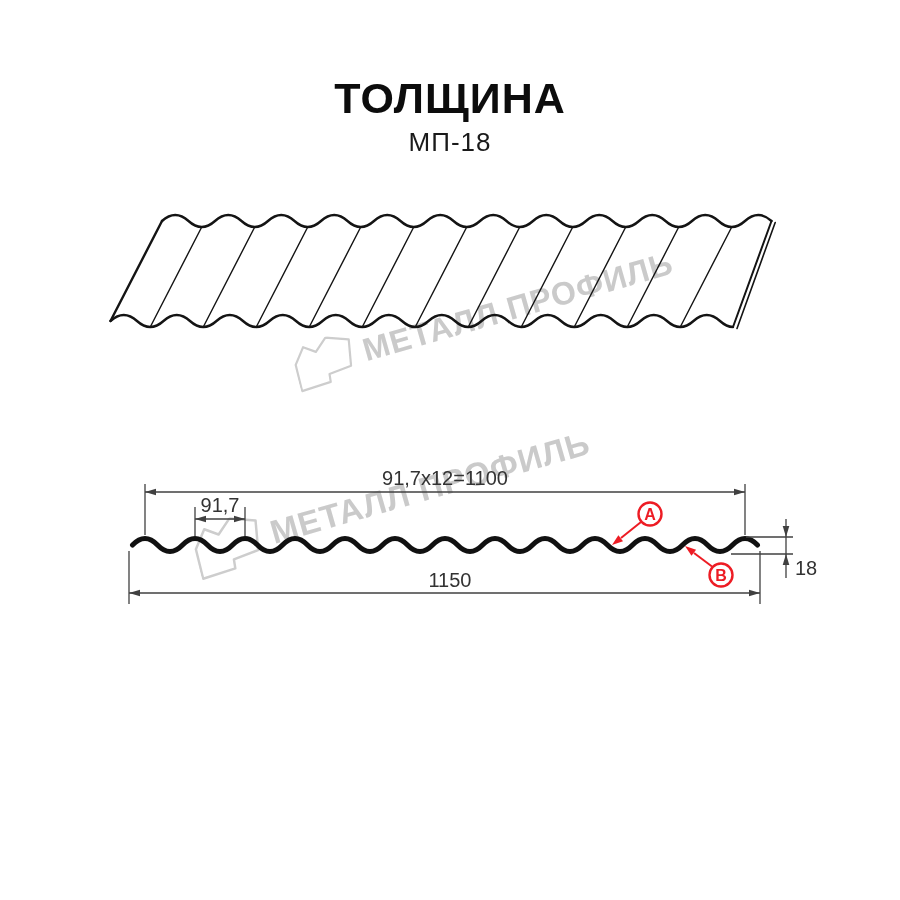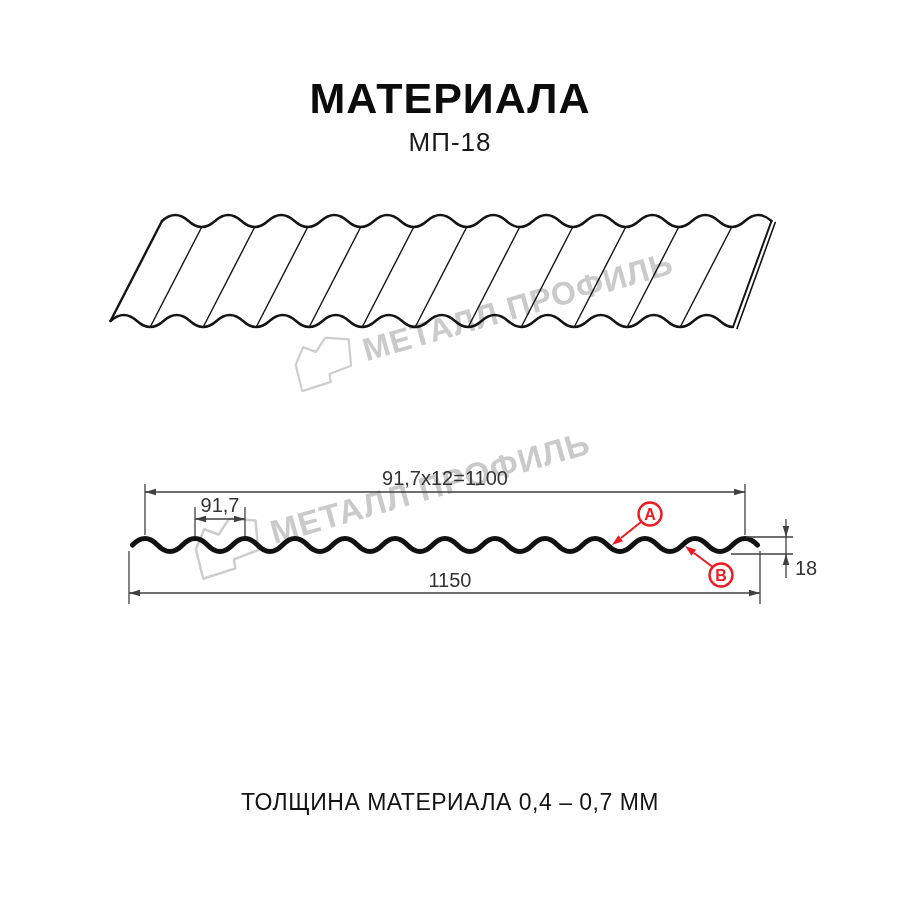--- a/index.html
+++ b/index.html
@@ -33,21 +33,21 @@
     <span class="brand">МЕТАЛЛ ПРОФИЛЬ</span>
   </div>
 
   <div class="watermark wm-2">
     <svg width="70" height="54" viewBox="0 0 62 48">
       <polygon points="1,46 2,19 14,4 25,12 38,1 60,9 55,35 32,37 31,45" fill="none" stroke="#c9c9c9" stroke-width="2.2" stroke-linejoin="round"></polygon>
     </svg>
     <span class="brand">МЕТАЛЛ ПРОФИЛЬ</span>
   </div>
 
-  <div class="title">МАТЕРИАЛА</div>
+  <div class="title">ТОЛЩИНА</div>
   <div class="subtitle">МП-18</div>
 
   <svg class="linework" width="900" height="900" viewBox="0 0 900 900">
 
     <g stroke="#141414" fill="none" stroke-linecap="round" stroke-linejoin="round">
       <path id="wave3d-top" stroke-width="2.4" d="M 162 221 Q 175.25 209 188.5 221 T 215 221 T 241.5 221 T 268 221 T 294.5 221 T 321 221 T 347.5 221 T 374 221 T 400.5 221 T 427 221 T 453.5 221 T 480 221 T 506.5 221 T 533 221 T 559.5 221 T 586 221 T 612.5 221 T 639 221 T 665.5 221 T 692 221 T 718.5 221 T 745 221 T 771.5 221"></path>
       <path id="wave3d-bottom" stroke-width="2.4" d="M 110.5 321 Q 123.75 309 137 321 T 163.5 321 T 190 321 T 216.5 321 T 243 321 T 269.5 321 T 296 321 T 322.5 321 T 349 321 T 375.5 321 T 402 321 T 428.5 321 T 455 321 T 481.5 321 T 508 321 T 534.5 321 T 561 321 T 587.5 321 T 614 321 T 640.5 321 T 667 321 T 693.5 321 T 720 321 Q 726.6 327 733 327"></path>
       <path id="diag3d" stroke-width="1.4" d="M 150.25 327 L 201.75 227 M 203.25 327 L 254.75 227 M 256.25 327 L 307.75 227 M 309.25 327 L 360.75 227 M 362.25 327 L 413.75 227 M 415.25 327 L 466.75 227 M 468.25 327 L 519.75 227 M 521.25 327 L 572.75 227 M 574.25 327 L 625.75 227 M 627.25 327 L 678.75 227 M 680.25 327 L 731.75 227 "></path>
       <line stroke-width="2.4" x1="110.5" y1="321" x2="162" y2="221"></line>
       <line stroke-width="2" x1="733" y1="327" x2="771.5" y2="221"></line>
@@ -99,14 +99,13 @@
       </g>
       <g>
         <circle cx="721" cy="575" r="11.5" fill="none" stroke="#ed1c24" stroke-width="2.4"></circle>
         <text class="callout-text" x="721" y="581" text-anchor="middle">B</text>
         <line x1="712" y1="566.5" x2="694" y2="553" stroke="#ed1c24" stroke-width="2"></line>
         <polygon points="685,546 696.1,549.7 691.5,555.7" fill="#ed1c24"></polygon>
       </g>
     </g>
   </svg>
 
-  <div class="footer-note">ТОЛЩИНА МАТЕРИАЛА 0,4 – 0,7 ММ</div>
 </div>
 
 </body></html>

